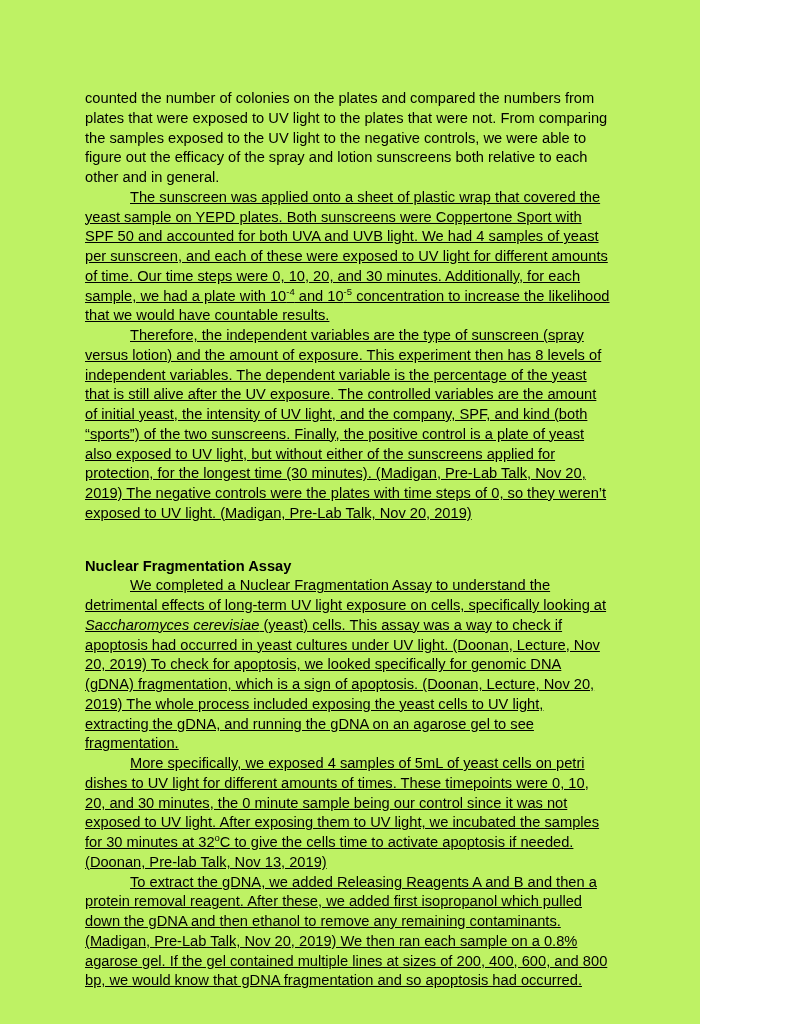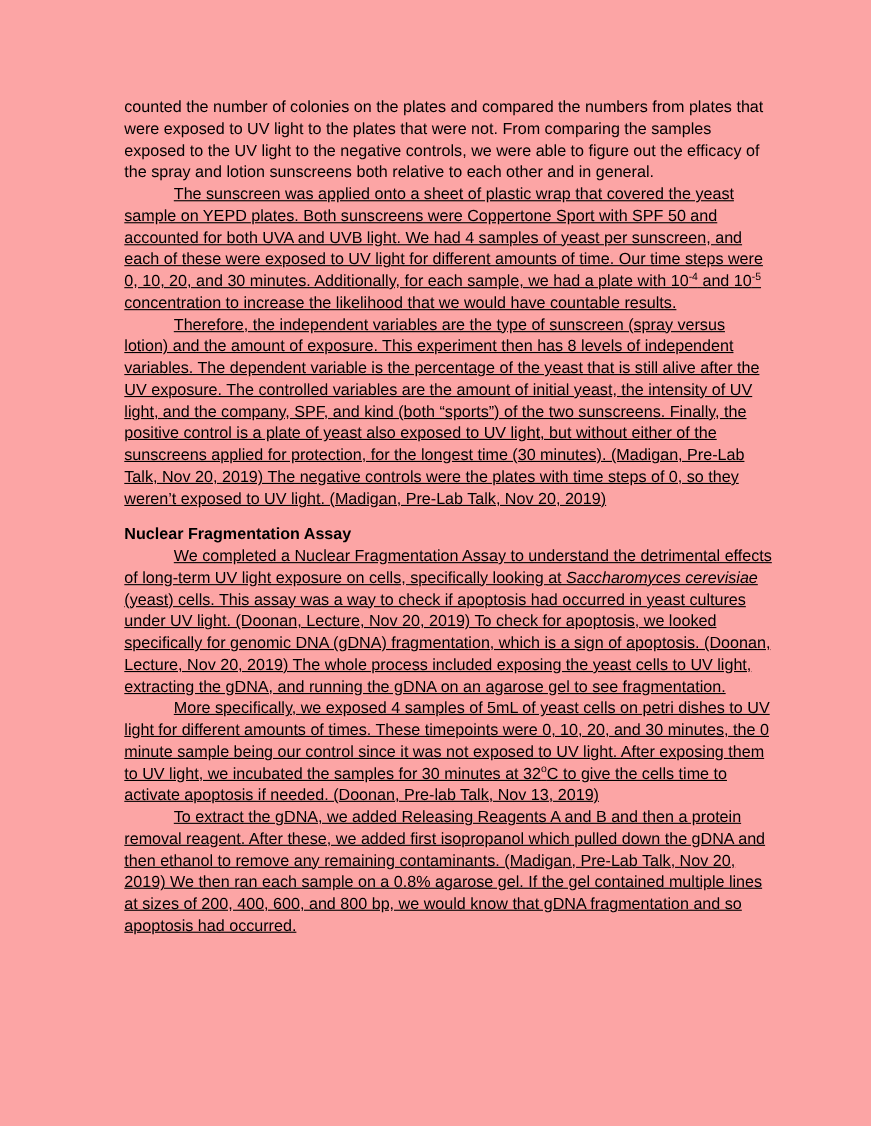--- a/index.html
+++ b/index.html
@@ -7,41 +7,41 @@
     padding: 0;
     background: #ffffff;
   }
   body {
     width: 792px;
     height: 1024px;
     overflow: hidden;
   }
   .page {
     box-sizing: border-box;
-    width: 792px;
+    width: 700px;
     height: 1024px;
-    padding: 89px 90px 0 113px;
-    background: #fca5a5;
+    padding: 89px 90px 0 85px;
+    background: #bef264;
   }
   .para {
     margin: 0;
     font-family: "Liberation Sans", sans-serif;
     font-size: 14.67px;
     line-height: 19.75px;
     color: #000000;
     text-align: left;
     word-spacing: normal;
   }
   .indent {
     text-indent: 45px;
     text-decoration: underline;
   }
   .heading {
     font-weight: bold;
-    margin-top: 13px;
+    margin-top: 33px;
   }
   .sup {
     font-size: 9.5px;
     vertical-align: super;
     line-height: 0;
   }
   .italic {
     font-style: italic;
   }
 </style>

